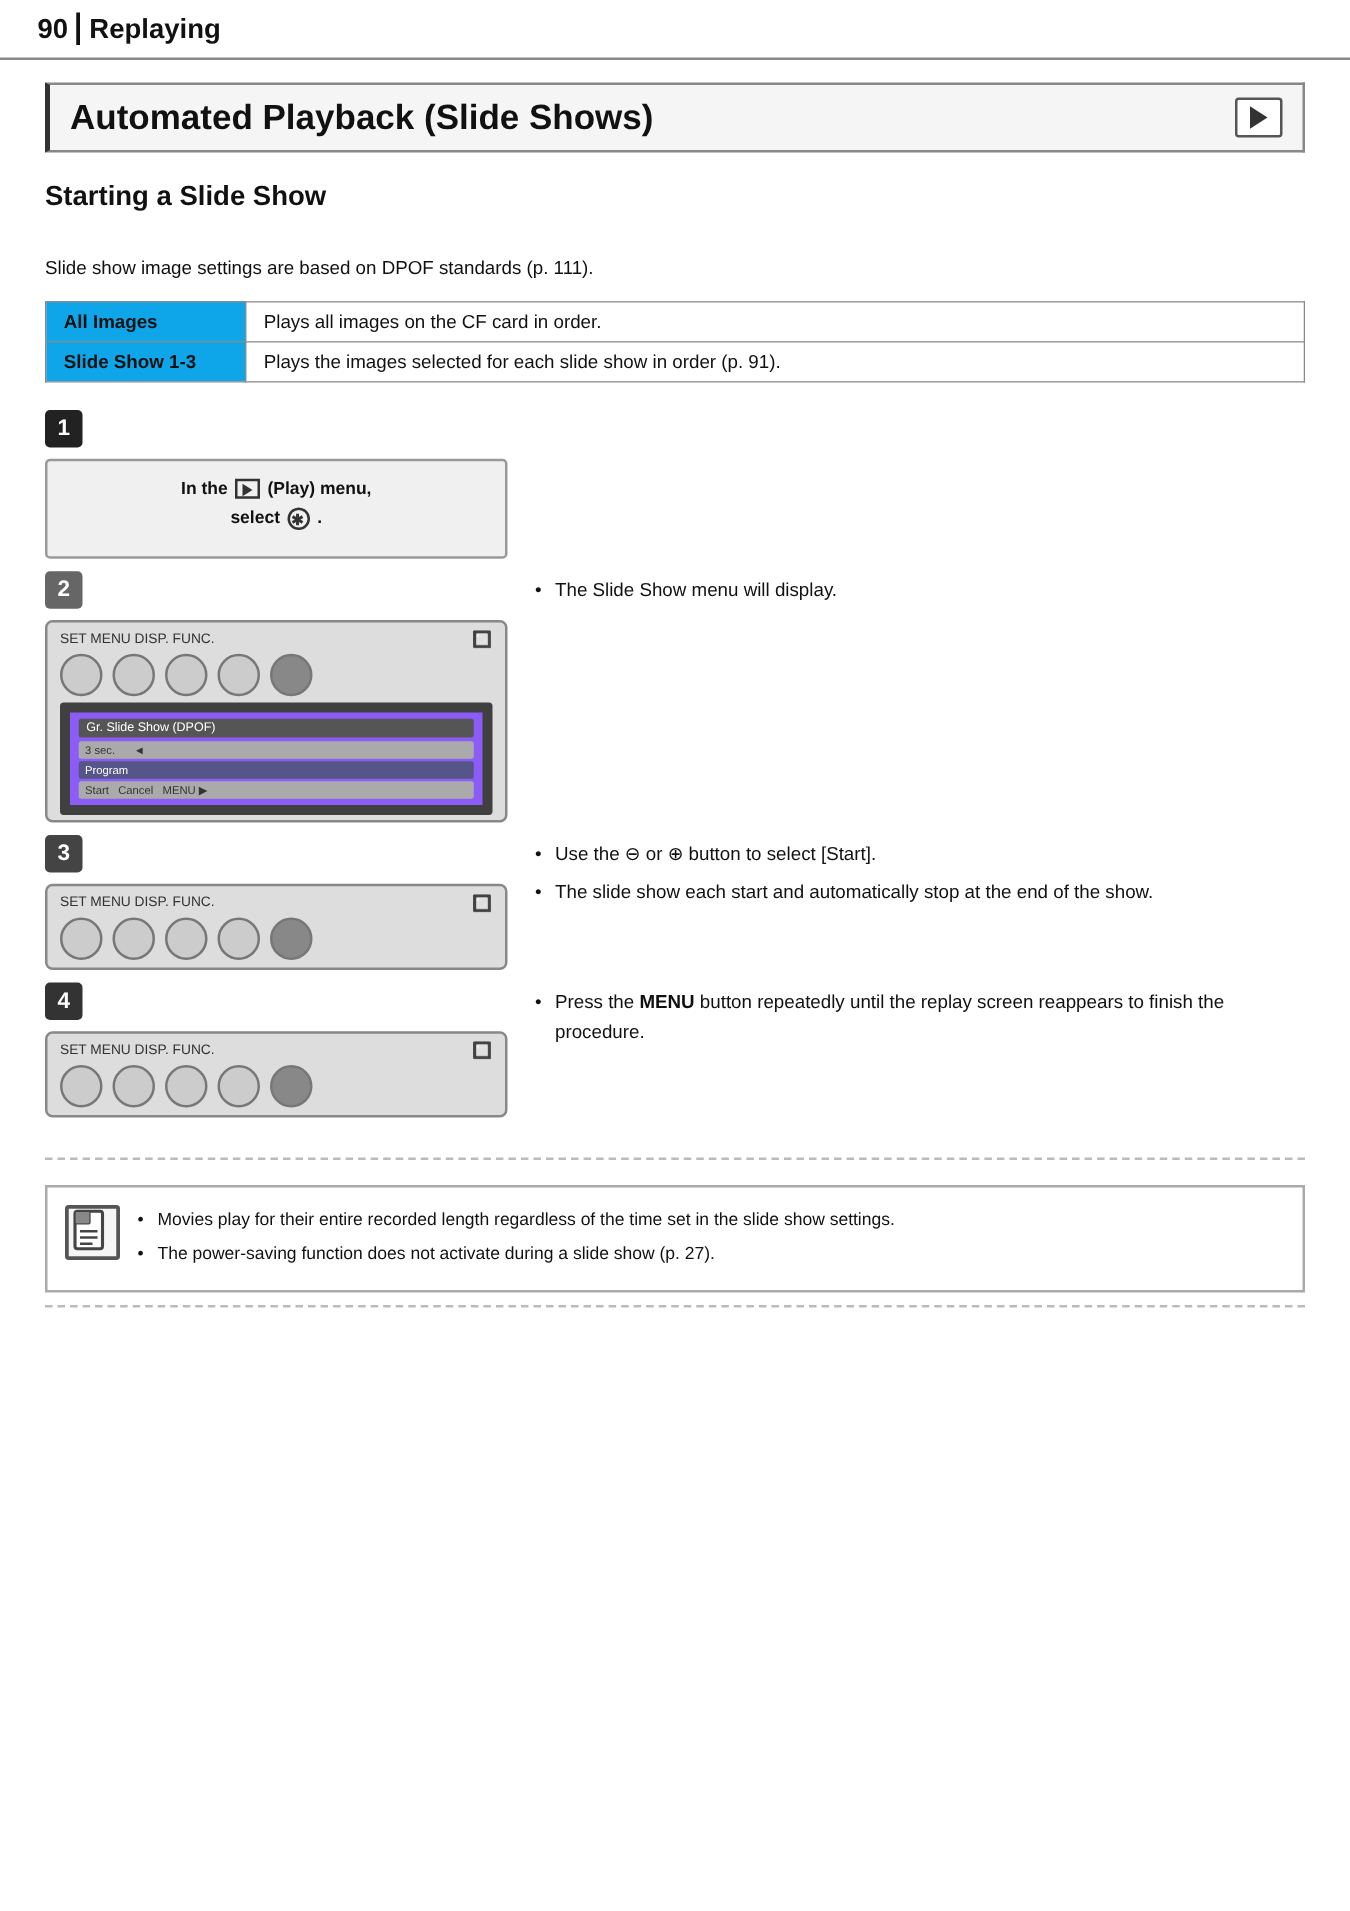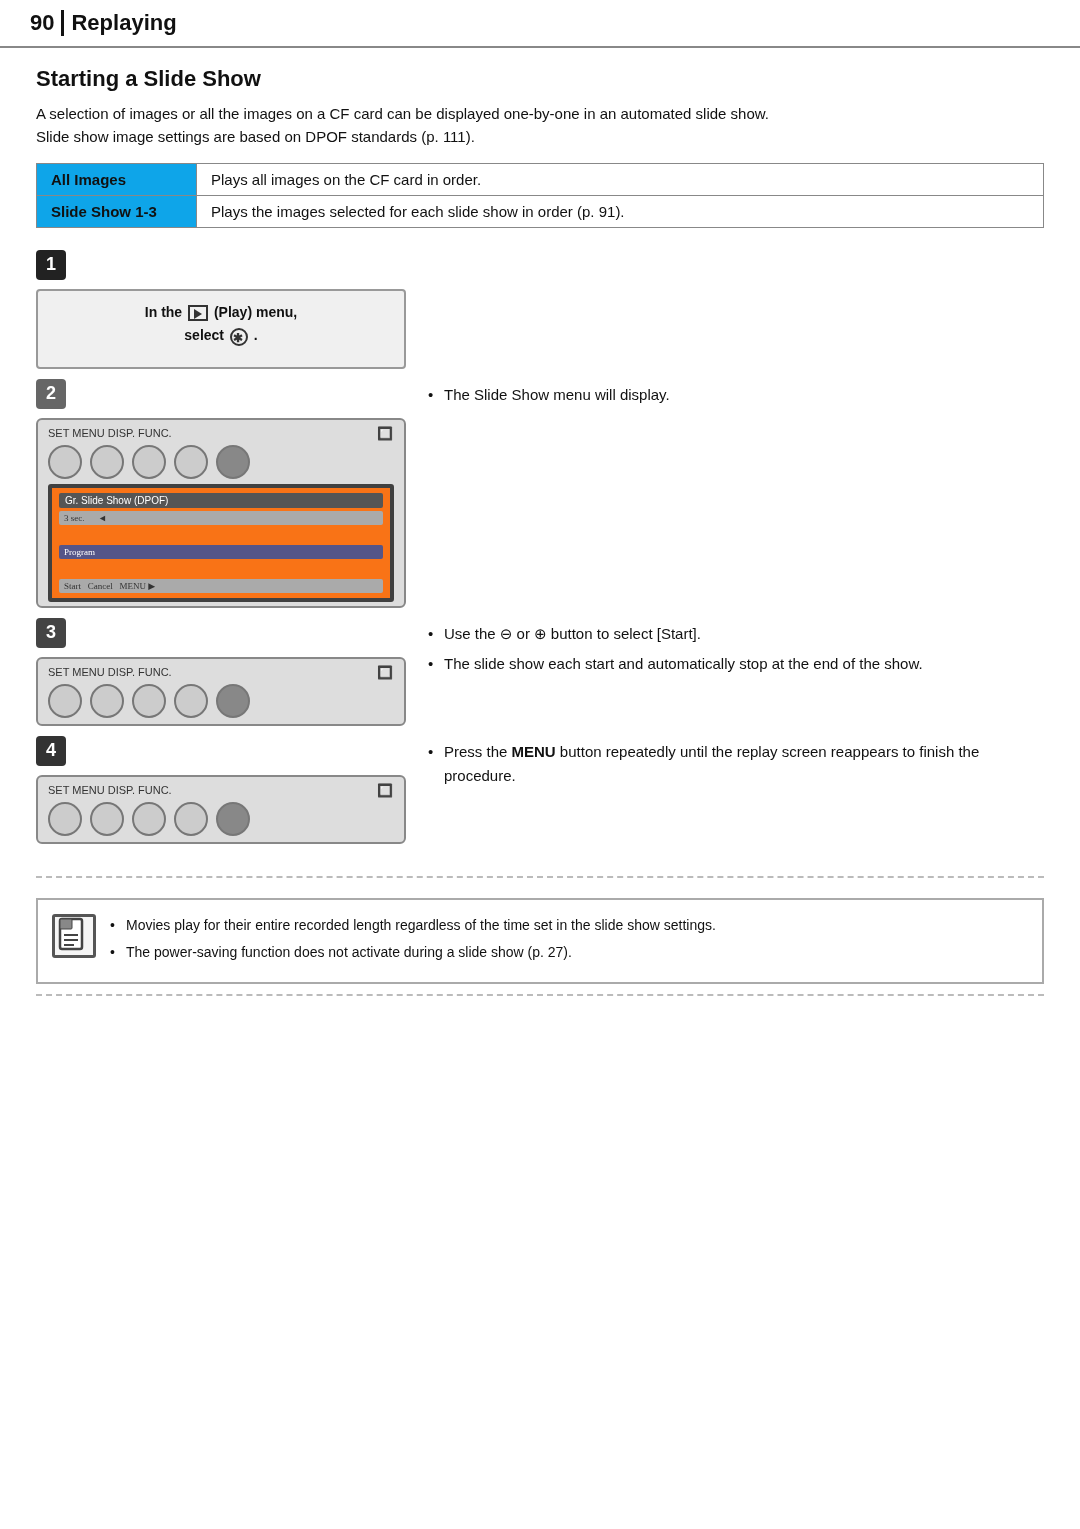--- a/index.html
+++ b/index.html
@@ -203,40 +203,39 @@
       justify-content: center;
       font-size: 10px;
       color: #555;
     }
     .cam-btn-circle.dark {
       background: #888;
     }
 
     
     .slideshow-screen {
-      border: 4px solid #404040;
-      background: #f97316;
+      border: 8px solid #404040;
+      background: #8b5cf6;
       border-radius: 3px;
       padding: 5px 7px;
       margin-top: 5px;
       font-size: 11px;
     }
     .slideshow-screen-title {
       background: #555;
       color: #fff;
       font-size: 10px;
       padding: 2px 6px;
       margin-bottom: 3px;
       border-radius: 2px;
     }
     .slideshow-rows {
       display: flex;
       flex-direction: column;
-      gap: 20px;
-      font-family: Liberation Serif, serif;
+      gap: 2px;
     }
     .slideshow-row {
       background: #aaa;
       height: 14px;
       border-radius: 2px;
       display: flex;
       align-items: center;
       padding: 0 5px;
       font-size: 9px;
       color: #333;
@@ -364,25 +363,31 @@
 <body>
 
 <div class="header-bar">
   <span class="header-page-num">90</span>
   <span class="header-divider"></span>
   <span class="header-title">Replaying</span>
 </div>
 
 <div class="content">
 
+  <div class="section-title-bar">
+    <span class="section-title-text">Automated Playback (Slide Shows)</span>
+    <div class="play-icon-box">
+      <div class="play-triangle"></div>
+    </div>
+  </div>
 
   <div class="subsection-title">Starting a Slide Show</div>
 
   <div class="desc-text">
-    <span>A selection of images or all the images on a CF card can be displayed one-by-one in an automated slide show.</span><br>
+    <br>
     <span>Slide show image settings are based on DPOF standards (p. 111).</span>
   </div>
 
   <table class="info-table">
     <tbody>
       <tr>
         <td>All Images</td>
         <td>Plays all images on the CF card in order.</td>
       </tr>
       <tr>

